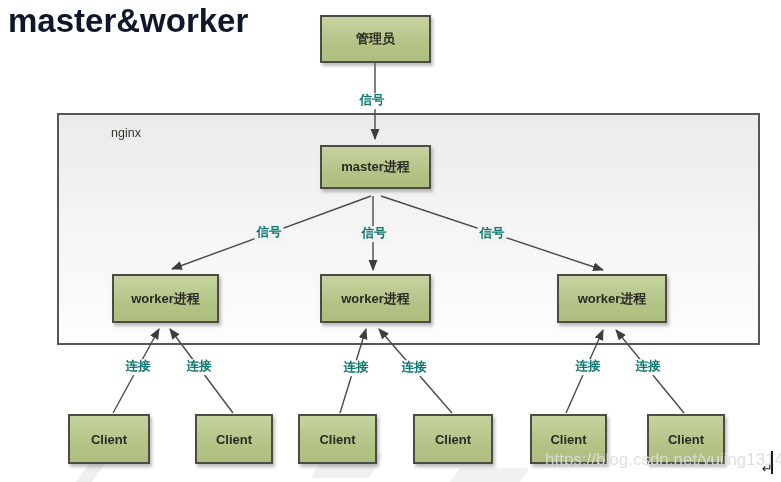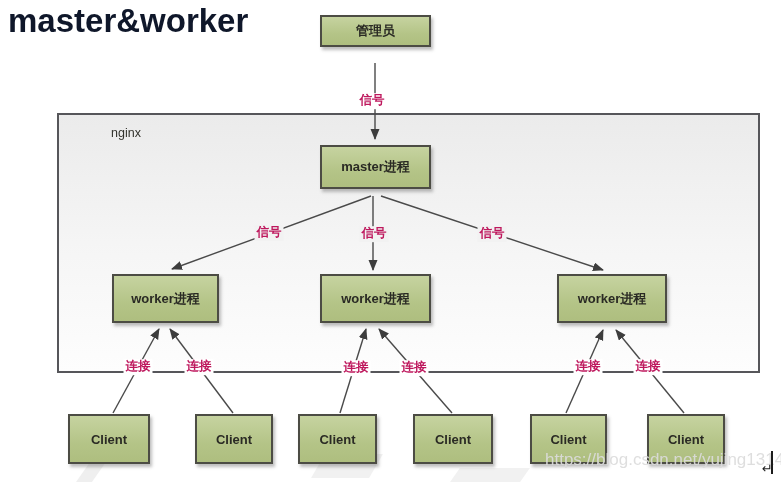--- a/index.html
+++ b/index.html
@@ -12,52 +12,52 @@
     position:absolute;left:8px;top:1px;
     font-size:33px;font-weight:600;color:#0f172a;line-height:1.2;
   }
   
   .wm-shape{position:absolute;z-index:0;background:#efefef;}
   .wm-s1{left:88px;top:442px;width:13px;height:50px;transform:rotate(35deg);}
   .wm-s2{left:318px;top:454px;width:58px;height:24px;transform:skewX(-30deg);background:#f1f1f1;}
   .wm-s3{left:455px;top:468px;width:70px;height:14px;transform:skewX(-35deg);background:#f1f1f1;}
 
   .nginx{
-    position:absolute;left:57px;top:113px;width:703px;height:260px;
+    position:absolute;left:57px;top:113px;width:703px;height:232px;
     border:2px solid #56565a;box-sizing:border-box;
     background:linear-gradient(180deg,#ebebeb 0%,#f6f6f6 55%,#fdfdfd 100%);
     z-index:1;
   }
   .nginx-label{position:absolute;left:52px;top:11px;font-size:12.5px;color:#33332d;}
 
   svg.edges{position:absolute;left:0;top:0;z-index:5;pointer-events:none;}
 
   .box{
     position:absolute;display:flex;align-items:center;justify-content:center;
     background:linear-gradient(180deg,#c6d3a0 0%,#b4c487 60%,#aebe7f 100%);
     border:2px solid #4c4c44;box-sizing:border-box;
     box-shadow:2px 3px 3px rgba(110,110,110,0.45);
     font-size:13px;font-weight:600;color:#2a2a24;
     z-index:10;white-space:nowrap;
   }
-  .admin {left:320px;top:15px; width:111px;height:32px;}
+  .admin {left:320px;top:15px; width:111px;height:48px;}
   .master{left:320px;top:145px;width:111px;height:44px;}
   .w1{left:112px;top:274px;width:107px;height:49px;}
   .w2{left:320px;top:274px;width:111px;height:49px;}
   .w3{left:557px;top:274px;width:110px;height:49px;}
   .c1{left:68px; top:414px;width:82px;height:50px;}
   .c2{left:195px;top:414px;width:78px;height:50px;}
   .c3{left:298px;top:414px;width:79px;height:50px;}
   .c4{left:413px;top:414px;width:80px;height:50px;}
   .c5{left:530px;top:414px;width:77px;height:50px;}
   .c6{left:647px;top:414px;width:78px;height:50px;}
 
   .elabel{
     position:absolute;transform:translate(-50%,-50%);
-    font-size:12.5px;font-weight:600;color:#be185d;
+    font-size:12.5px;font-weight:600;color:#0f766e;
     padding:0 2px;line-height:1.25;white-space:nowrap;z-index:12;text-align:center;
   }
   .on-gray{background:#f2f2f2;}
   .on-white{background:#ffffff;}
   .sig0{left:372px;top:101px;}
   .sig1{left:269px;top:233px;}
   .sig2{left:374px;top:234px;}
   .sig3{left:492px;top:234px;}
   .con0{left:138px;top:367px;}
   .con1{left:199px;top:367px;}

